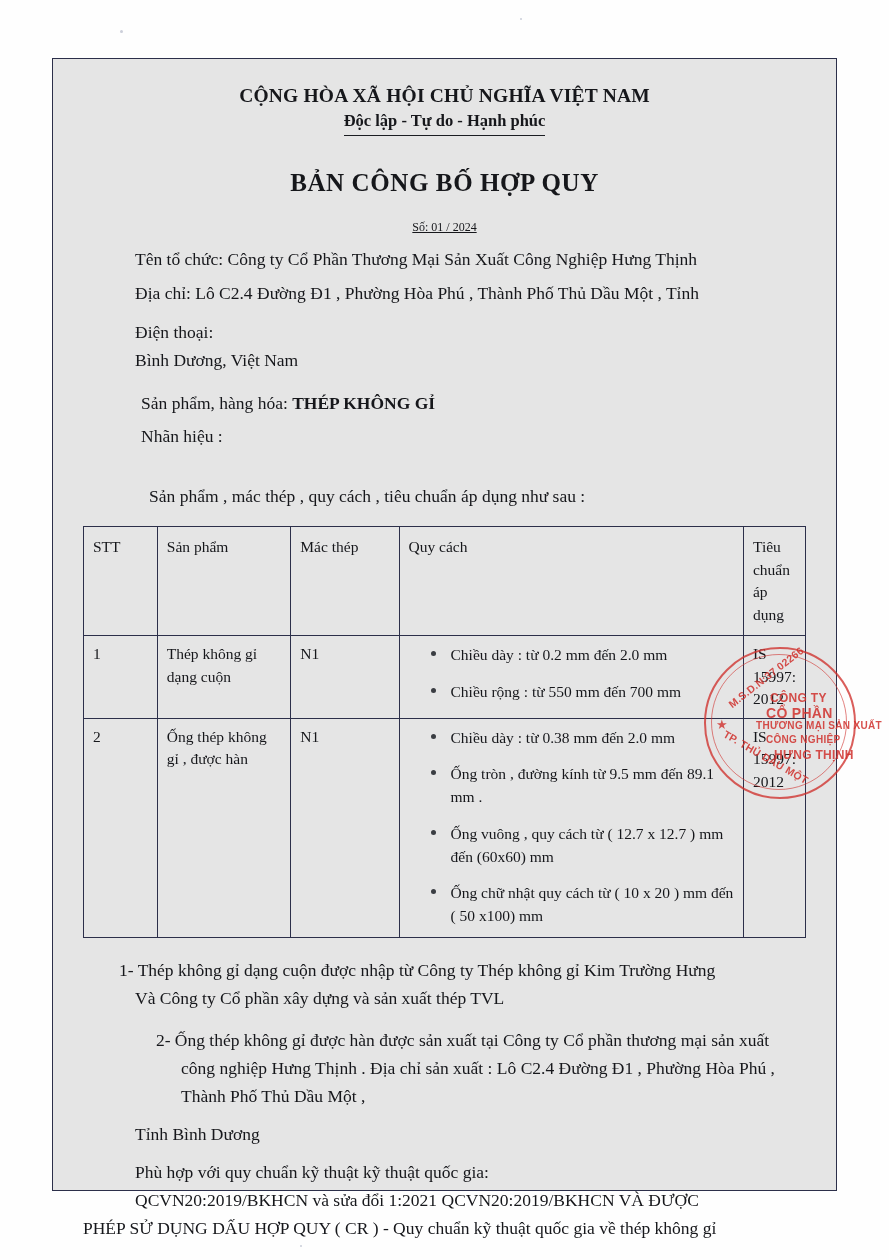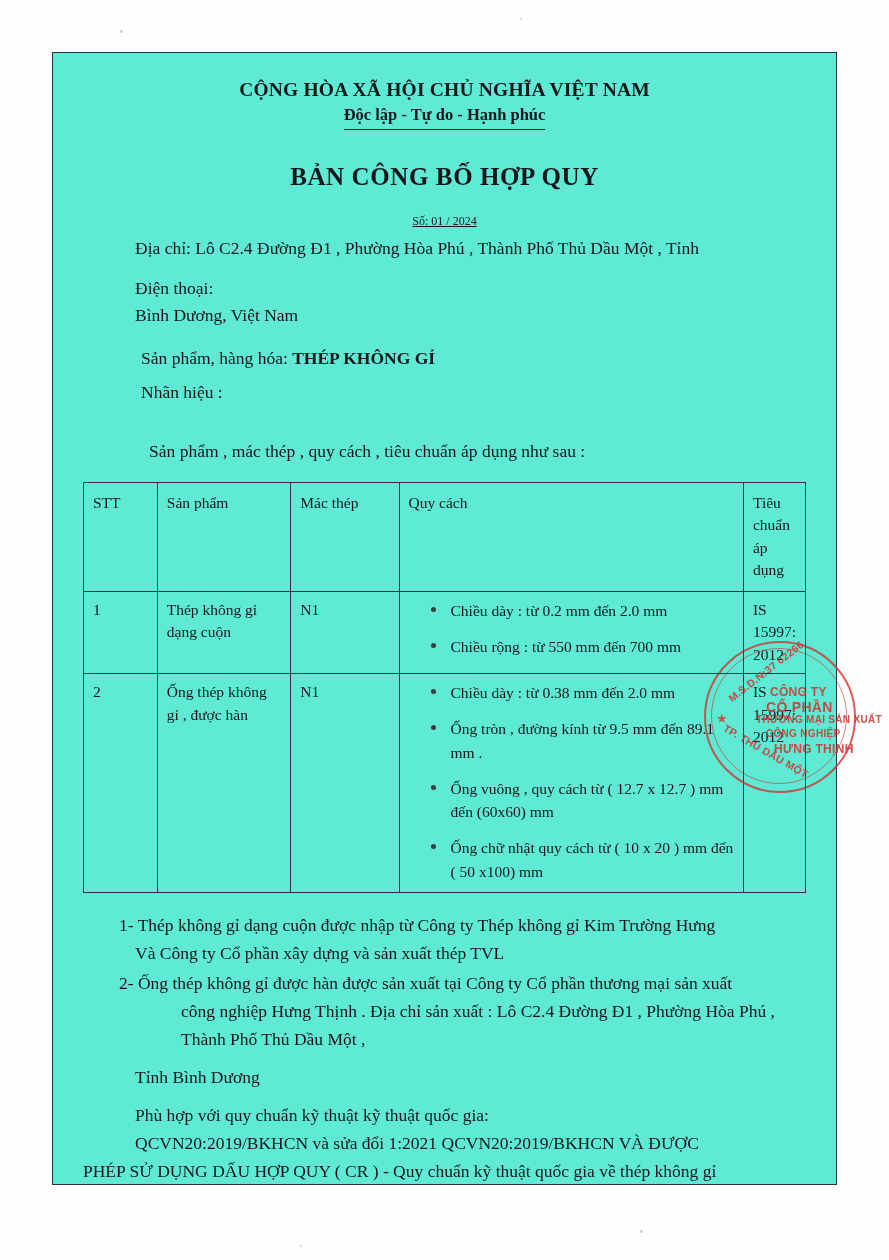--- a/index.html
+++ b/index.html
@@ -18,26 +18,26 @@
   .page {
     position: absolute;
     left: 0; top: 0;
     width: 889px;
     height: 1260px;
     background: #fefefe;
   }
   .doc-frame {
     position: absolute;
     left: 52px;
-    top: 52px;
+    top: 58px;
     width: 785px;
     height: 1133px;
     border: 1px solid #2c2f4a;
     box-sizing: border-box;
-    background: #5eead4;
+    background: #e5e5e5;
   }
   .inner {
     position: absolute;
     left: 0; top: 0;
     width: 100%;
     height: 100%;
     padding: 22px 30px 0 30px;
     box-sizing: border-box;
   }
   .center { text-align: center; }
@@ -216,20 +216,21 @@
   <div class="doc-frame">
     <div class="inner">
 
       <div class="center">
         <div class="national-title">CỘNG HÒA XÃ HỘI CHỦ NGHĨA VIỆT NAM</div>
         <div><span class="national-sub">Độc lập - Tự do - Hạnh phúc</span></div>
         <div class="main-title">BẢN CÔNG BỐ HỢP QUY</div>
         <div class="doc-number">Số: 01 / 2024</div>
       </div>
 
+      <div class="para indent-1">Tên tổ chức: Công ty Cổ Phần Thương Mại Sản Xuất Công Nghiệp Hưng Thịnh</div>
       <div class="para indent-1" style="margin-top:6px;">Địa chỉ: Lô C2.4 Đường Đ1 , Phường Hòa Phú , Thành Phố Thủ Dầu Một , Tỉnh</div>
       <div class="para indent-1" style="margin-top:12px;">Điện thoại:</div>
       <div class="para" style="margin-top:0;padding-left:52px;">Bình Dương, Việt Nam</div>
 
       <div class="para indent-2" style="margin-top:15px;">
         <span>Sản phẩm, hàng hóa:</span>
         <span class="bold">THÉP KHÔNG GỈ</span>
       </div>
       <div class="para indent-2" style="margin-top:6px;">Nhãn hiệu :</div>
       <div class="para indent-3" style="margin-top:32px;">Sản phẩm , mác thép , quy cách , tiêu chuẩn áp dụng như sau :</div>
@@ -270,21 +271,21 @@
               </ul>
             </td>
             <td>IS 15997: 2012</td>
           </tr>
         </tbody>
       </table>
 
       <div class="notes">
         <div class="note-item">1-  Thép không gỉ dạng cuộn được nhập từ Công ty Thép không gỉ Kim Trường Hưng</div>
         <div class="note-line">Và Công ty Cổ phần xây dựng và sản xuất thép TVL</div>
-        <div class="note-item" style="margin-top:2px;">2- Ống thép không gỉ được hàn được sản xuất tại Công ty Cổ phần thương mại sản xuất</div>
+        <div class="note-item" style="margin-top:14px;text-align:center;">2- Ống thép không gỉ được hàn được sản xuất tại Công ty Cổ phần thương mại sản xuất</div>
         <div class="note-cont">công nghiệp Hưng Thịnh . Địa chỉ sản xuất : Lô C2.4 Đường Đ1 , Phường Hòa Phú ,</div>
         <div class="note-cont">Thành Phố Thủ Dầu Một ,</div>
         <div class="note-line" style="margin-top:10px;">Tỉnh Bình Dương</div>
       </div>
 
       <div class="footer-block">
         <div class="note-line">Phù hợp với quy chuẩn kỹ thuật kỹ thuật quốc gia:</div>
         <div class="note-line justify" style="padding-right:4px;">QCVN20:2019/BKHCN và sửa đổi 1:2021  QCVN20:2019/BKHCN VÀ ĐƯỢC</div>
         <div class="justify" style="padding-left:0;">PHÉP SỬ DỤNG DẤU HỢP QUY ( CR ) -  Quy chuẩn kỹ thuật quốc gia về thép không gỉ</div>
       </div>

